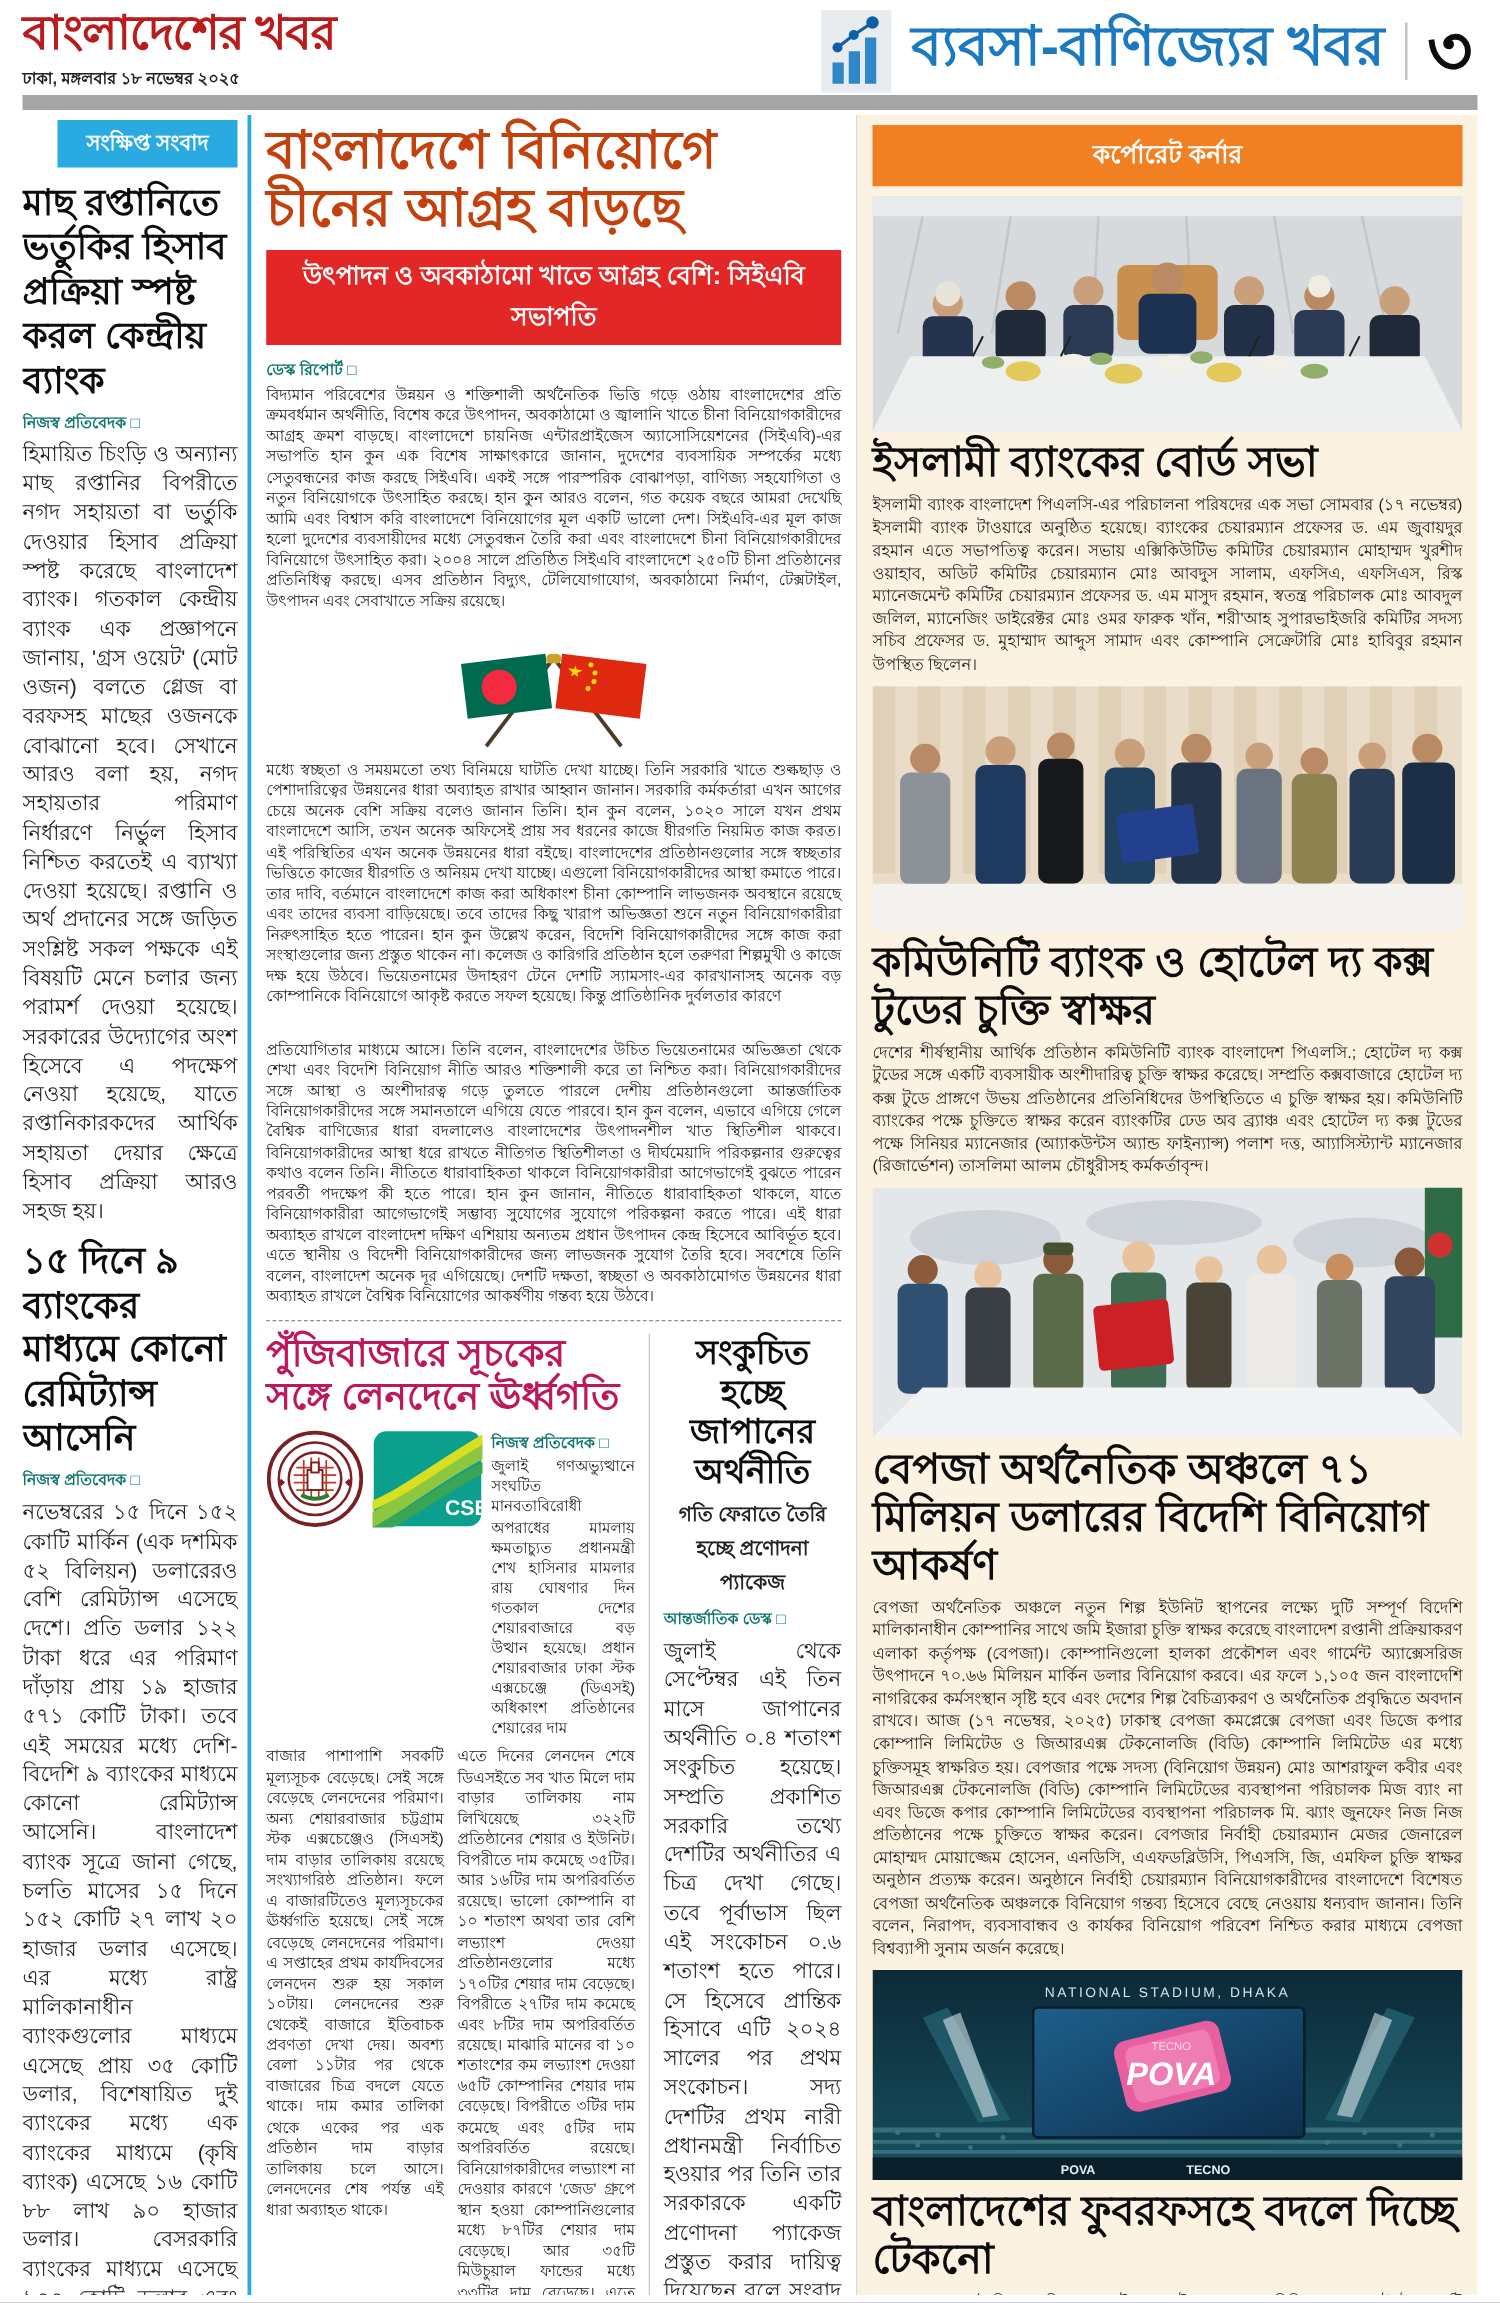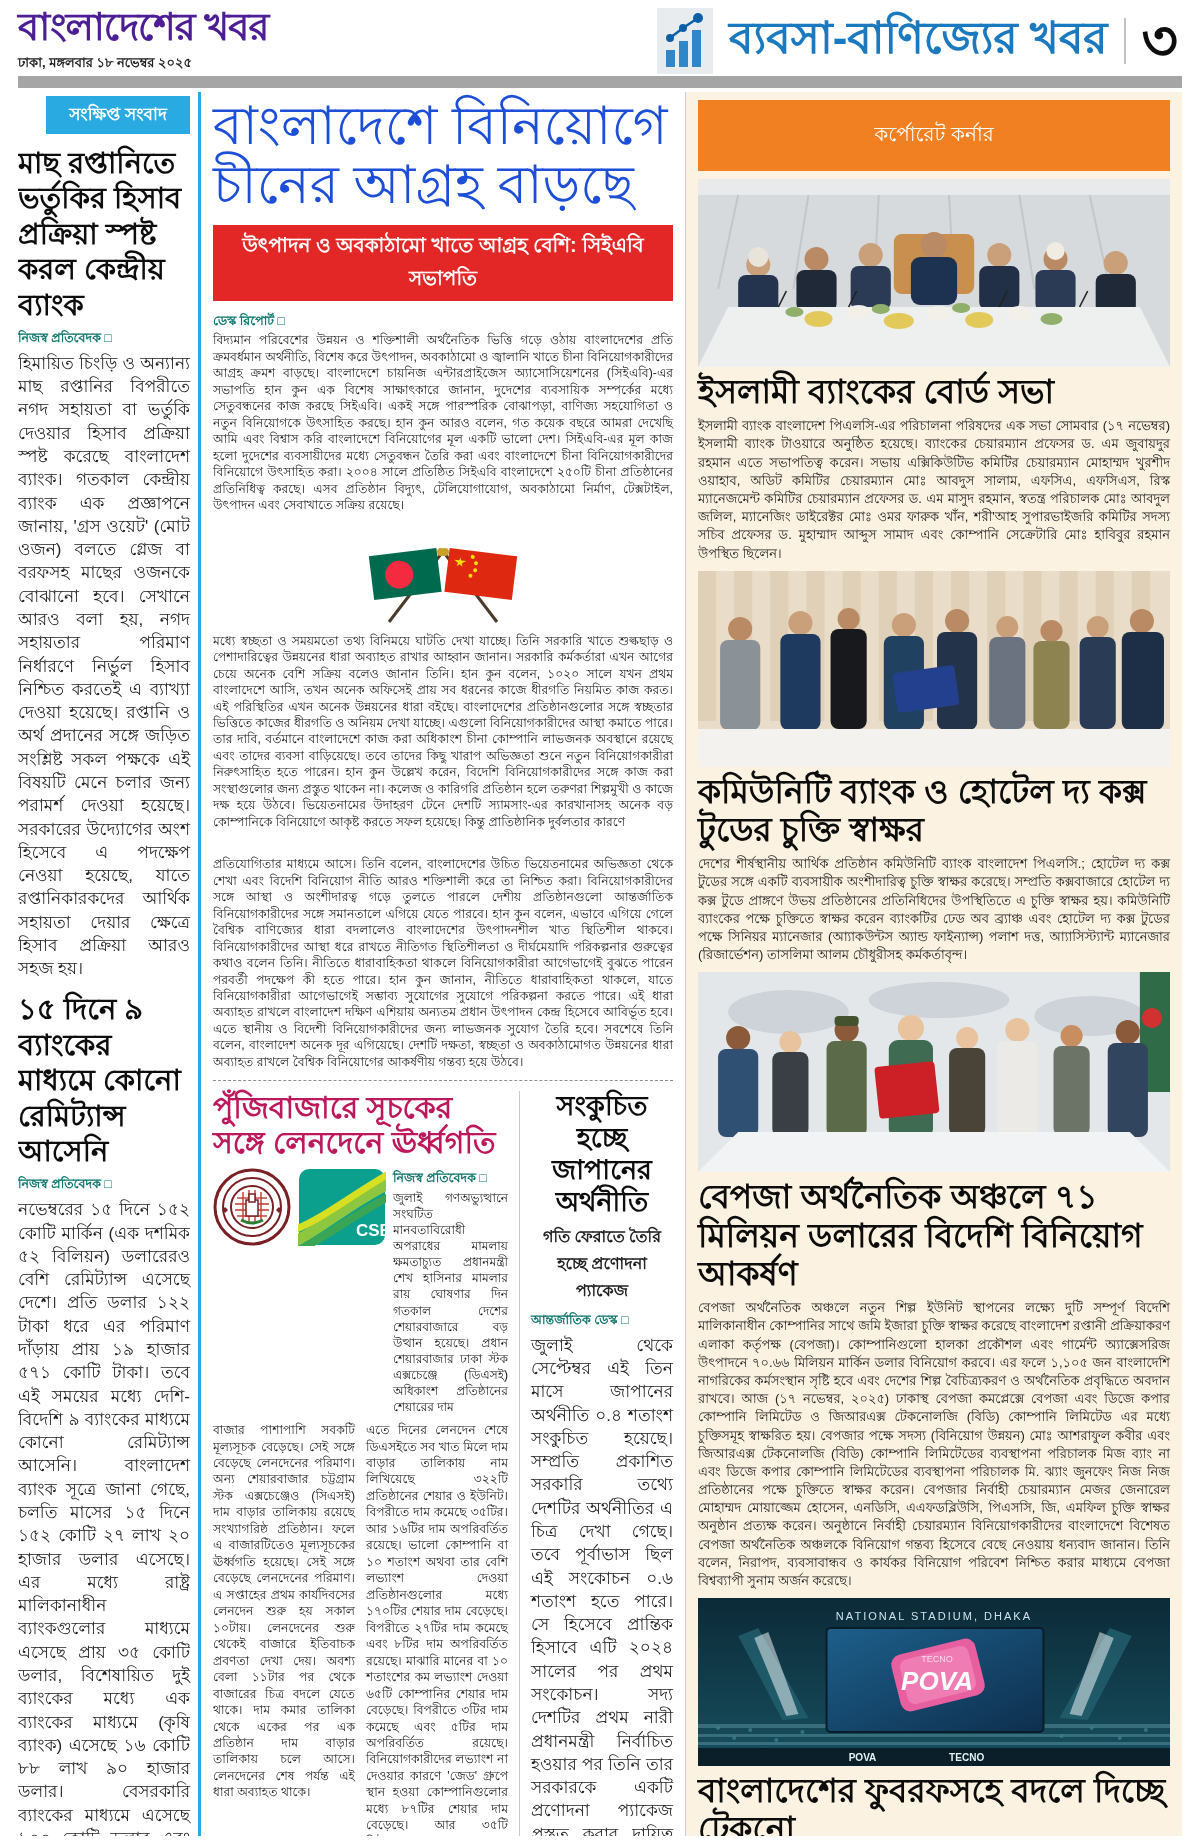--- a/index.html
+++ b/index.html
@@ -1,21 +1,21 @@
 <!DOCTYPE html>
 <html lang="bn"><head>
 <meta charset="utf-8">
 <style>
   * { margin:0; padding:0; box-sizing:border-box; }
   body { background:#777; font-family:"Liberation Sans", sans-serif; }
   .page { width:1200px; height:1842px; background:#fff; margin:0 auto; position:relative; overflow:hidden; color:#1a1a1a; }
 
   
   .hdr { display:flex; align-items:flex-start; padding:8px 18px 0 18px; height:74px; }
-  .masthead { font-size:38px; font-weight:900; color:#4c1d95; letter-spacing:-1px; line-height:1.0; }
+  .masthead { font-size:38px; font-weight:900; color:#b91c1c; letter-spacing:-1px; line-height:1.0; }
   .dateline { font-size:13px; font-weight:700; color:#222; margin-top:7px; }
   .hdr-right { margin-left:auto; display:flex; align-items:center; gap:16px; padding-right:4px; }
   .chart-icon-box { width:56px; height:66px; background:#e9ecef; display:flex; align-items:flex-end; justify-content:center; }
   .section-title { font-size:44px; font-weight:800; color:#1b79c0; line-height:1; padding-bottom:6px; }
   .pgdiv { width:2px; height:46px; background:#c2c2c2; }
   .page-num { font-size:56px; font-weight:900; color:#0d0d0d; line-height:1; }
   .graybar { height:12px; background:#a5a5a5; margin:2px 18px 0 18px; }
 
   
   .content { display:flex; padding:4px 18px 0 18px; height:1748px; overflow:hidden; }
@@ -23,41 +23,41 @@
   .colM { width:488px; border-left:3px solid #29abe2; border-right:1px solid #d0d0d0; padding:0 12px; overflow:hidden; }
   .colR { width:496px; background:#fcf2e1; padding:8px 12px 10px 12px; margin-left:0; overflow:hidden; }
 
   
   .brief-tag { background:#29aae1; color:#fff; font-size:17px; font-weight:700; text-align:center; padding:5px 2px; margin:4px 0 8px 28px; }
   .brief-head { font-size:29px; font-weight:800; line-height:1.22; margin:12px 0 6px; color:#0d0d0d; }
   .byline { font-weight:800; font-size:12.5px; margin:2px 0 3px; color:#0f766e; }
   .btxt { font-size:17px; line-height:1.37; text-align:justify; color:#222; }
 
   
-  .main-head { font-size:53px; font-weight:400; line-height:1.12; color:#1d4ed8; padding:4px 0 10px; }
+  .main-head { font-size:42px; font-weight:700; line-height:1.12; color:#c2410c; padding:4px 0 10px; }
   .kicker { background:#e32726; color:#fff; font-size:20px; font-weight:700; text-align:center; padding:5px 4px; margin-bottom:10px; }
   .cols3 { display:flex; gap:26px;flex-direction:column; }
   .bcol { flex:1; font-size:12.3px; line-height:1.34; text-align:justify; color:#222; }
   .flags-wrap { width:100%; height:88px; background:#fff; margin-bottom:5px; }
 
   .sep-dash { border-top:1px dashed #8f8f8f; margin:10px 0; }
 
   
   .midrow { display:flex; }
   .m1 { width:306px; padding-right:11px; }
   .m2 { flex:1; border-left:1px solid #c7c7c7; padding-left:11px; }
   .m1-head { font-size:30px; font-weight:800; line-height:1.15; color:#be185d; margin-bottom:8px; }
   .logorow { display:flex; gap:7px; align-items:flex-start; }
   .m1-intro { flex:1; font-size:12.1px; line-height:1.33; text-align:justify; }
   .m1cols { display:flex; gap:11px; margin-top:7px; }
   .m2-head { font-size:27px; font-weight:800; text-align:center; line-height:1.18; color:#0d0d0d; }
   .m2-sub { font-size:16px; font-weight:700; text-align:center; margin:5px 0 6px; color:#222; }
 
   
-  .corp-banner { background:#f08021; color:#fff; text-align:center; font-size:20px; font-weight:400; padding:19px 2px; }
+  .corp-banner { background:#f08021; color:#fff; text-align:center; font-size:20px; font-weight:700; padding:8px 2px; }
   .photo { width:100%; display:block; margin:8px 0 6px; }
   .r-head { font-size:33px; font-weight:800; line-height:1.16; margin:2px 0 6px; color:#0c0c0c; }
   .r-body { font-size:13px; line-height:1.40; text-align:justify; color:#222; }
 </style>
 </head>
 <body>
 
 <div class="page">
 
   <div class="hdr">

